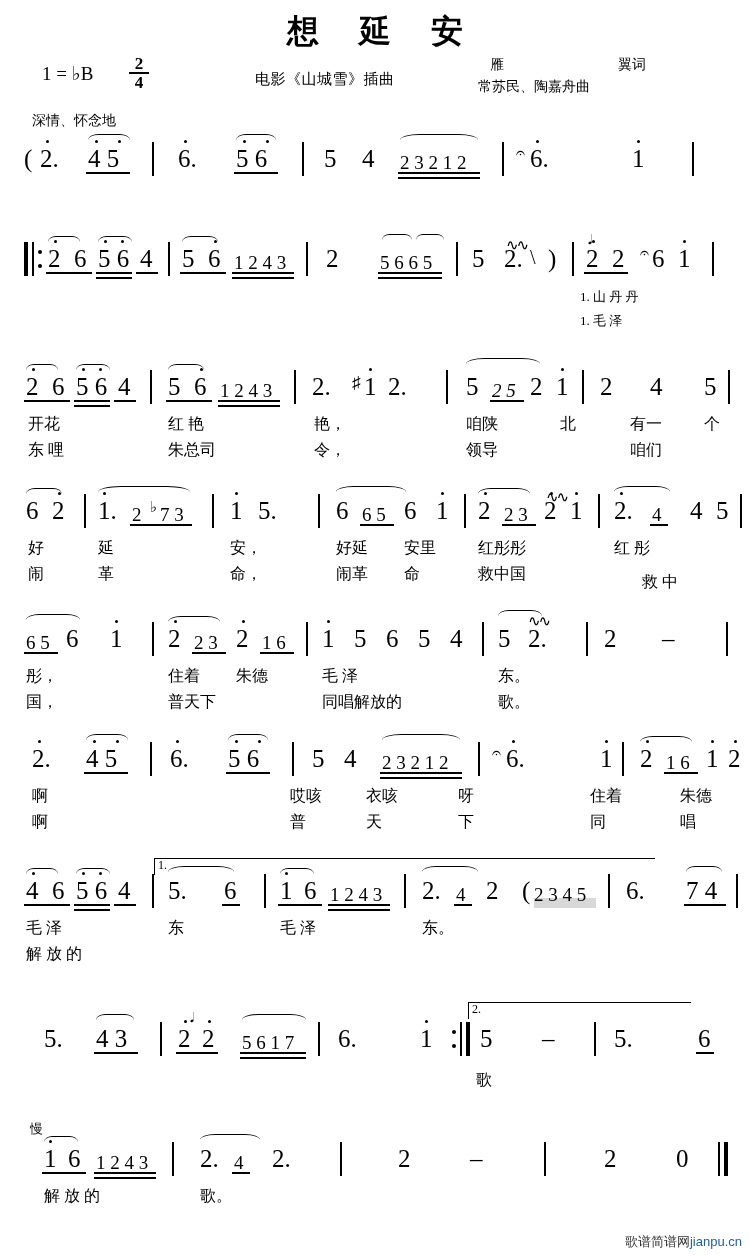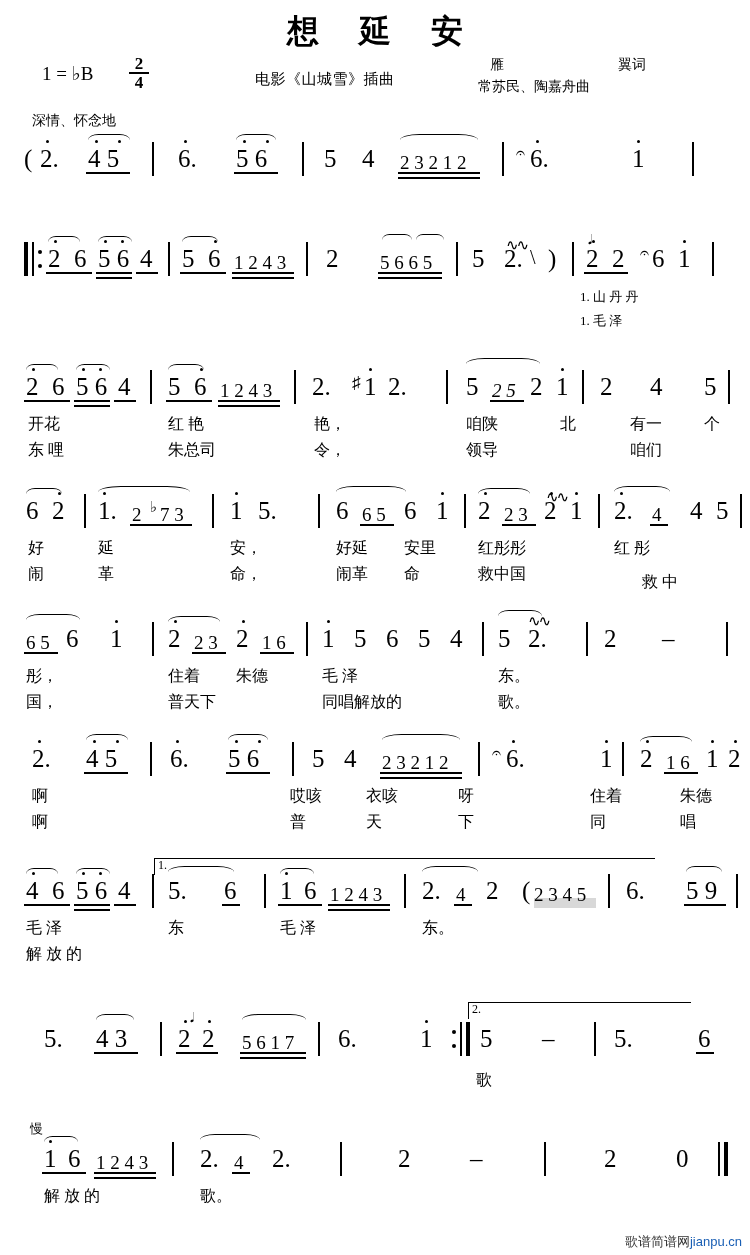--- a/index.html
+++ b/index.html
@@ -666,21 +666,21 @@
 
       <div class="n" style="left:522px; top:6px;">(</div>
       <div class="shade" style="left:534px; top:26px; width:62px; height:10px;"></div>
       <div class="n small" style="left:534px; top:10px;">2 3 4 5</div>
 
       <div class="bar-line" style="left:608px; top:2px;"></div>
 
       <div class="n" style="left:626px; top:6px;">6.</div>
 
       <div class="slur" style="left:686px; top:-6px; width:36px;"></div>
-      <div class="n" style="left:686px; top:6px;">5 9</div>
+      <div class="n" style="left:686px; top:6px;">7 4</div>
       <div class="ub" style="left:684px; top:32px; width:42px;"></div>
 
       <div class="bar-line" style="left:736px; top:2px;"></div>
     </div>
     <div class="lyr" style="left:26px; top:46px;">毛 泽</div>
     <div class="lyr" style="left:168px; top:46px;">东</div>
     <div class="lyr" style="left:280px; top:46px;">毛 泽</div>
     <div class="lyr" style="left:422px; top:46px;">东。</div>
 
     <div class="lyr" style="left:26px; top:72px;">解 放 的</div>

